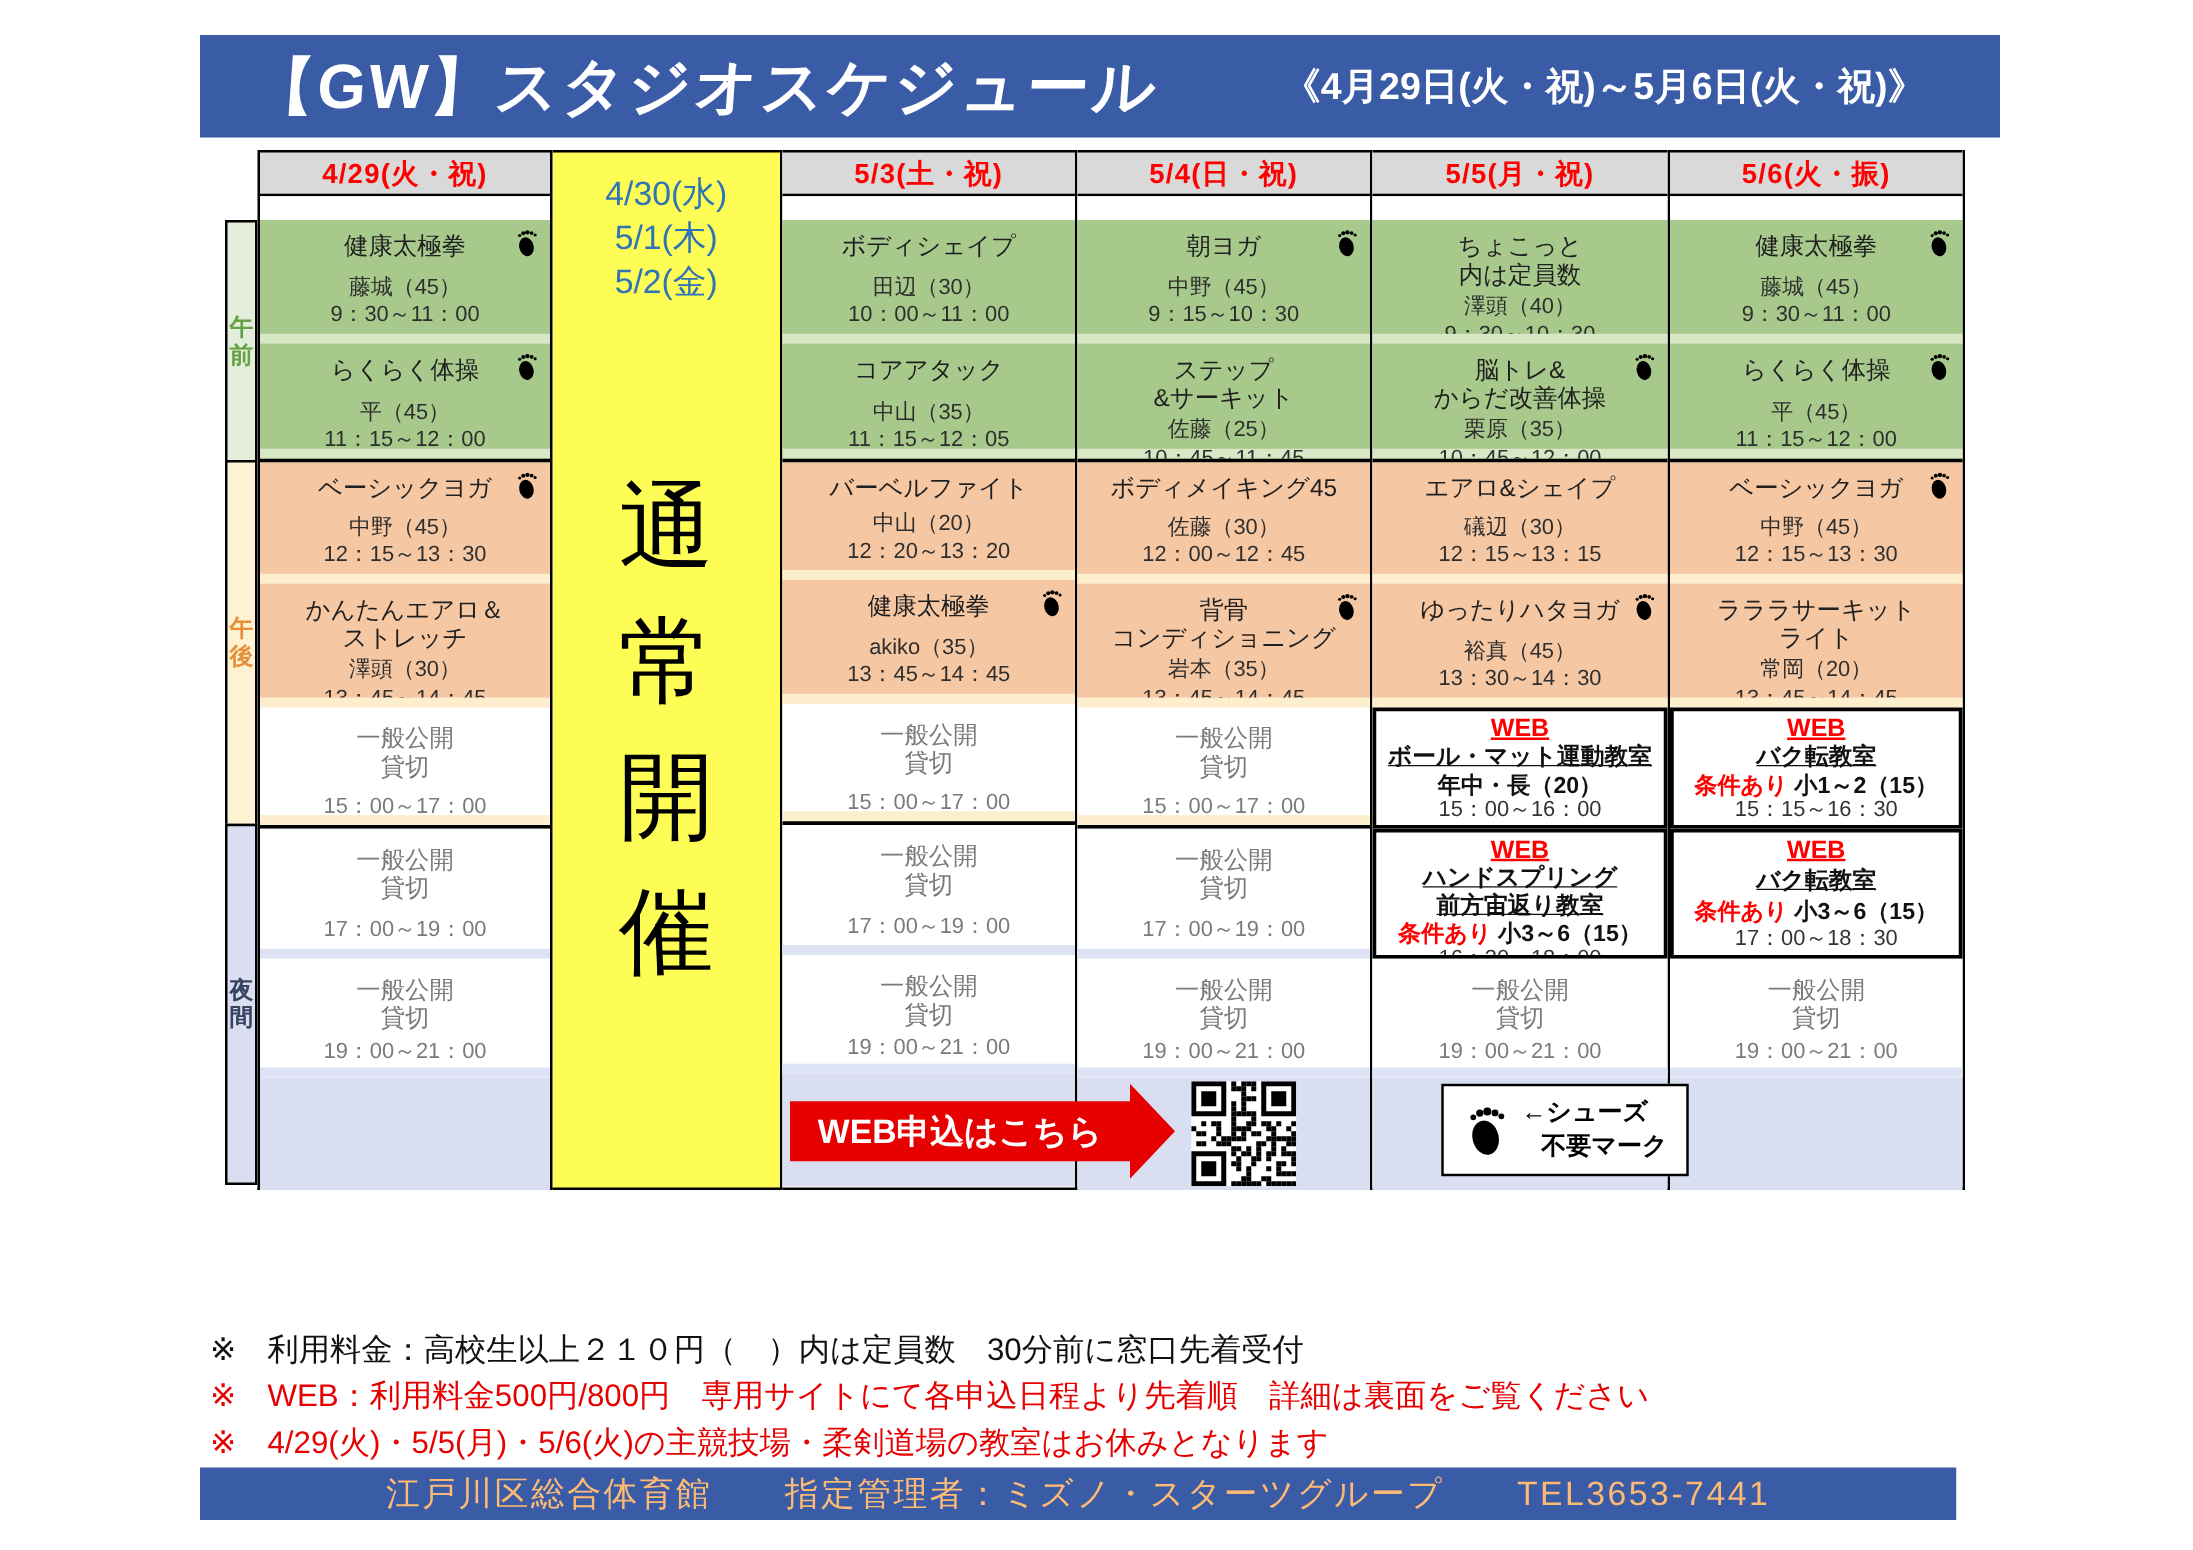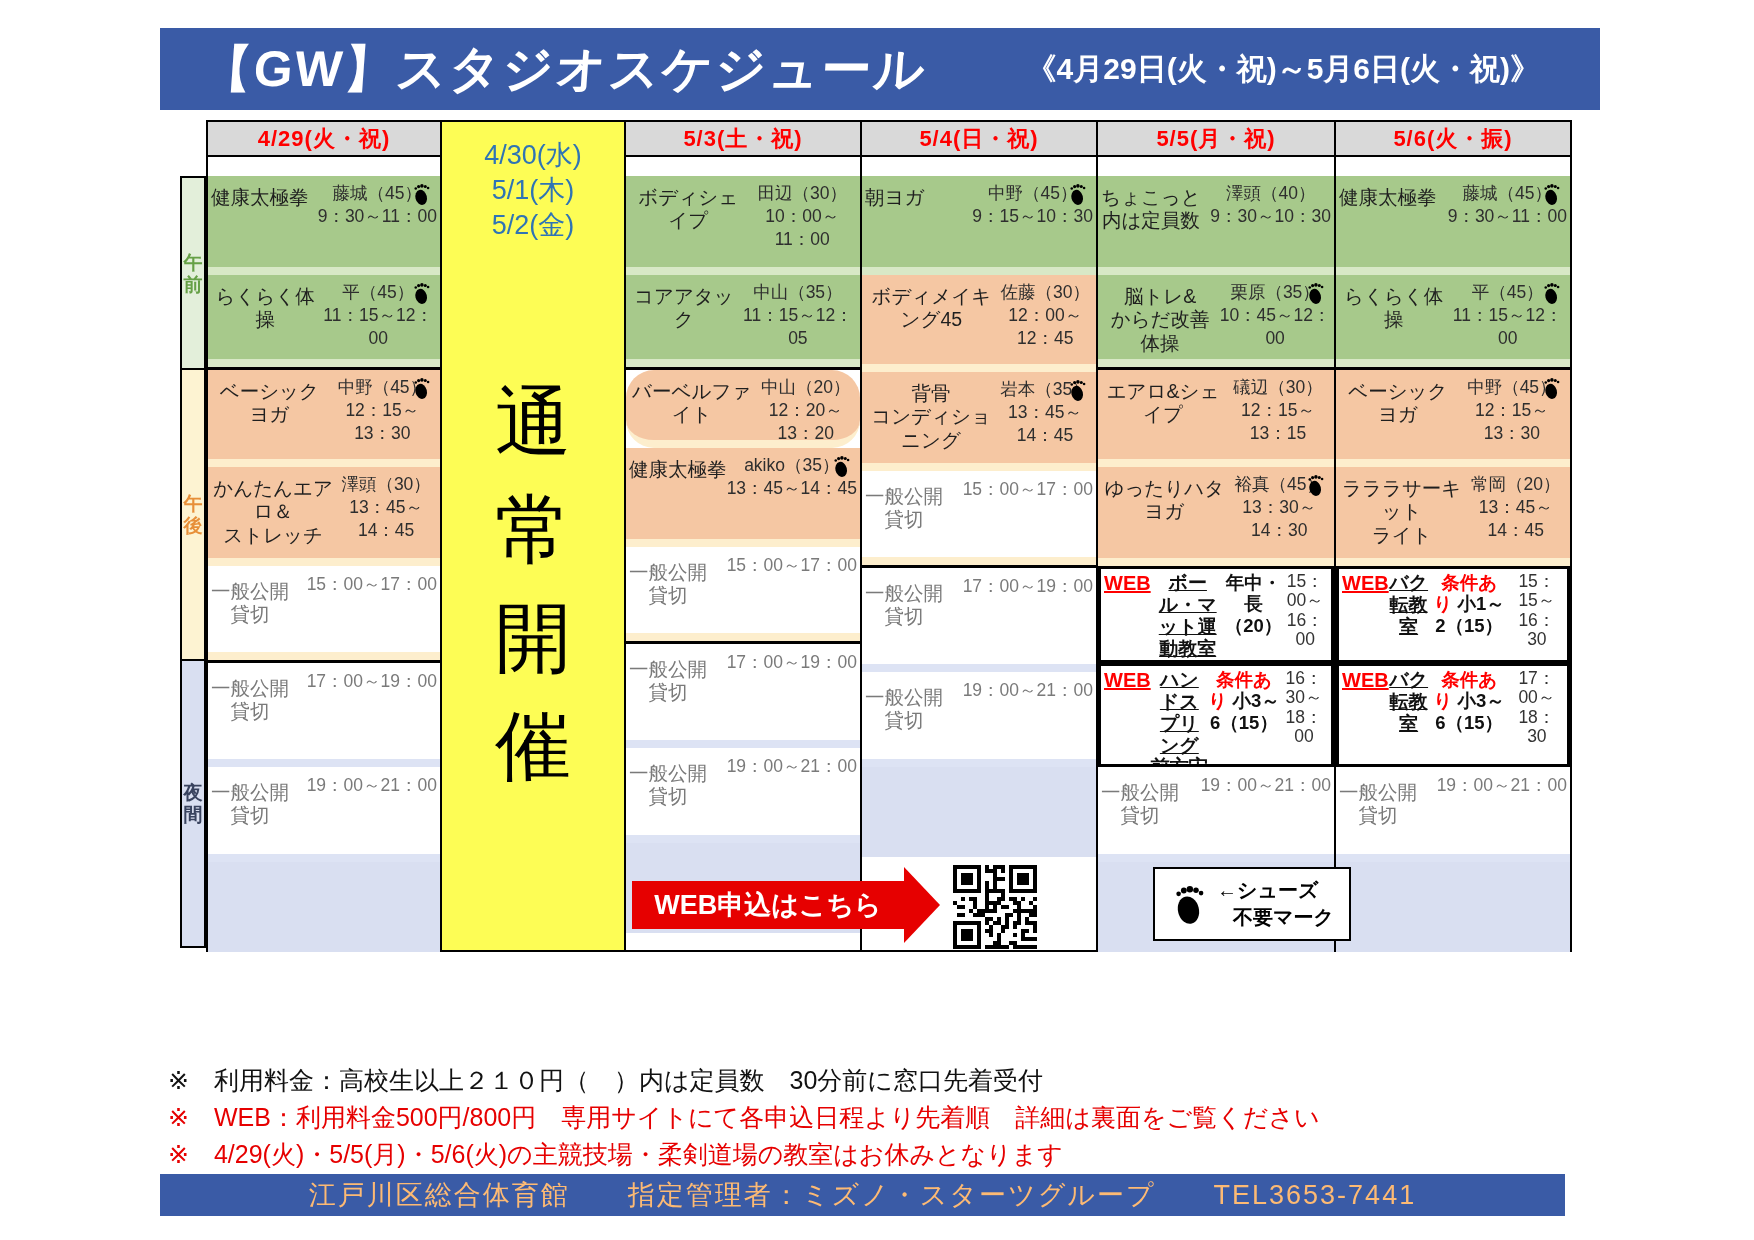--- a/index.html
+++ b/index.html
@@ -30,21 +30,21 @@
              border:2px solid #000;border-left:none;display:flex;flex-direction:column;align-items:center;padding-top:16px;}
   .ydates{color:var(--dateblue);font-size:27px;line-height:1.3;text-align:center;}
   .ynotice{margin-top:125px;font-size:76px;line-height:1.42;color:#000;display:flex;flex-direction:column;align-items:center;}
   .daycol{position:relative;display:flex;flex-direction:column;background:#fff;flex:none;
           border-right:2px solid #000;border-bottom:2px solid #000;box-sizing:border-box;}
   .daycol.first{border-left:2px solid #000;}
   .hdr{height:37px;flex:none;background:var(--gray);color:#f00;font-weight:bold;font-size:22px;
        display:flex;align-items:center;justify-content:center;box-sizing:border-box;
        border-top:2px solid #000;border-bottom:2px solid #000;letter-spacing:1px;}
   .gaprow{height:19px;flex:none;background:#fff;}
-  .cell{position:relative;box-sizing:border-box;flex:none;display:flex;flex-direction:row;
+  .cell{position:relative;box-sizing:border-box;flex:none;display:flex;flex-direction:column;
         justify-content:space-between;text-align:center;padding:6px 3px 4px;overflow:hidden;}
   .cell.green{background:var(--green);}
   .cell.peach{background:var(--peach);}
   .cell.open{background:#fff;}
   .strip-green{border-bottom:8px solid var(--greenStrip);}
   .strip-cream{border-bottom:8px solid var(--cream);}
   .strip-lav{border-bottom:8px solid var(--lavStrip);}
   .strip-green-black{border-bottom:3px solid #000;box-shadow:inset 0 -8px 0 var(--greenStrip);}
   .strip-cream-black{border-bottom:3px solid #000;box-shadow:inset 0 -8px 0 var(--cream);}
   .cell.web{background:#fff;border:3px solid #000;padding:3px 3px 4px;}
@@ -222,21 +222,21 @@
         </div>
         <div class="cell green strip-green-black" style="height: 95px;">
           <div class="ttl">
             <div>コアアタック</div>
           </div>
           <div class="det">
             <div>中山（35）</div>
             <div>11：15～12：05</div>
           </div>
         </div>
-        <div class="cell peach strip-cream" style="height: 78px; border-radius: 28px;">
+        <div class="cell peach strip-cream" style="height: 94px;">
           <div class="ttl">
             <div>バーベルファイト</div>
           </div>
           <div class="det">
             <div>中山（20）</div>
             <div>12：20～13：20</div>
           </div>
         </div>
         <div class="cell peach strip-cream" style="height: 99px;">
           <div class="ttl">
@@ -289,20 +289,30 @@
               <ellipse cx="12" cy="19" rx="6.8" ry="9" transform="rotate(-14 12 19)" fill="#000"></ellipse>
               <circle cx="5.6" cy="8.4" r="1.5" fill="#000"></circle>
               <circle cx="9" cy="6.2" r="1.9" fill="#000"></circle>
               <circle cx="12.9" cy="5.4" r="2.1" fill="#000"></circle>
               <circle cx="16.9" cy="6.1" r="1.8" fill="#000"></circle>
               <circle cx="20.2" cy="7.9" r="1.5" fill="#000"></circle>
             </svg></span>
           <div class="det">
             <div>中野（45）</div>
             <div>9：15～10：30</div>
+          </div>
+        </div>
+        <div class="cell green strip-green-black" style="height: 95px;">
+          <div class="ttl">
+            <div>ステップ</div>
+            <div>&amp;サーキット</div>
+          </div>
+          <div class="det">
+            <div>佐藤（25）</div>
+            <div>10：45～11：45</div>
           </div>
         </div>
         <div class="cell peach strip-cream" style="height: 97px;">
           <div class="ttl">
             <div>ボディメイキング45</div>
           </div>
           <div class="det">
             <div>佐藤（30）</div>
             <div>12：00～12：45</div>
           </div>

